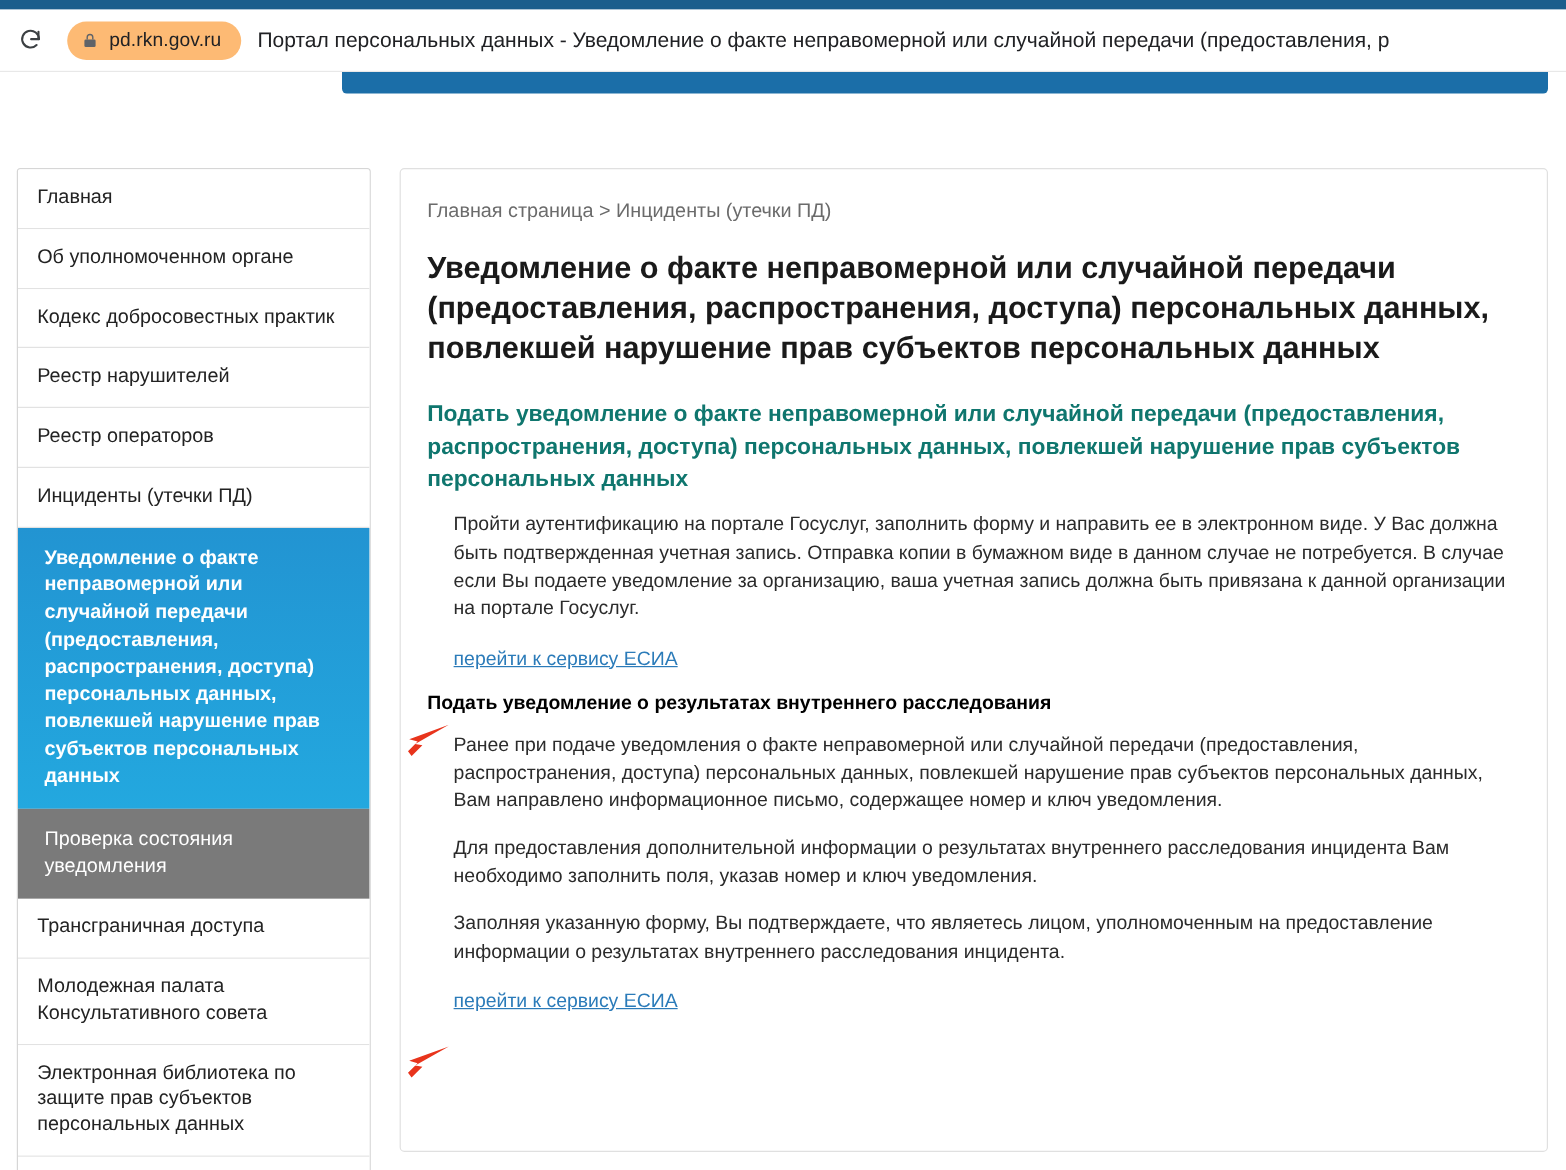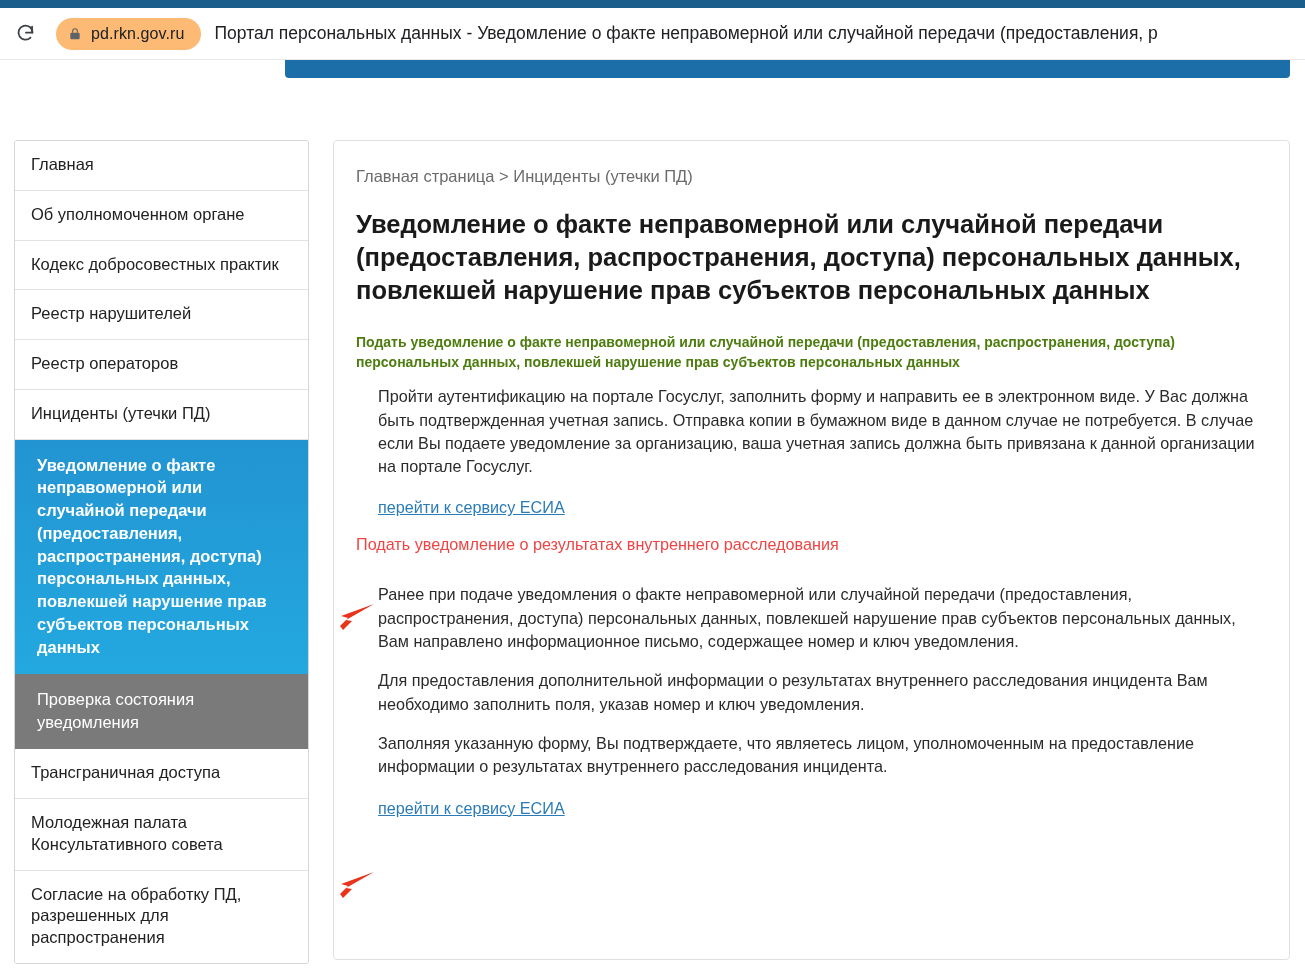--- a/index.html
+++ b/index.html
@@ -131,45 +131,45 @@
   }
   .breadcrumb .crumb-link { color: #6b6b6b; cursor: pointer; }
   .page-h1 {
     font-size: 25.5px;
     line-height: 1.30;
     font-weight: bold;
     color: #1a1a1a;
     margin: 0 0 26px 0;
   }
   .sub-head {
-    font-size: 14px;
-    font-weight: bold;
-    color: #4d7c0f;
+    font-size: 19px;
+    font-weight: bold;
+    color: #0f766e;
     line-height: 1.42;
     margin: 0 0 12px 0;
   }
   .para {
     font-size: 16.2px;
     color: #2b2b2b;
     line-height: 1.44;
     margin: 0 0 16px 22px;
   }
   .link-esia {
     display: inline-block;
     font-size: 16.2px;
     color: #2b7bb9;
     text-decoration: underline;
     margin: 4px 0 18px 22px;
     cursor: pointer;
   }
   .sub-head-2 {
     font-size: 16.2px;
-    font-weight: normal;
-    color: #ef4444;
-    margin: 0 0 29px 0;
+    font-weight: bold;
+    color: #000000;
+    margin: 0 0 14px 0;
   }
   
   .arrow {
     position: absolute;
     width: 40px; height: 34px;
     pointer-events: none;
   }
   .arrow-1 { left: 336px; top: 540px; }
   .arrow-2 { left: 336px; top: 808px; }
 </style>
@@ -207,20 +207,21 @@
       <div class="nav-item">Главная</div>
       <div class="nav-item">Об уполномоченном органе</div>
       <div class="nav-item">Кодекс добросовестных практик</div>
       <div class="nav-item">Реестр нарушителей</div>
       <div class="nav-item">Реестр операторов</div>
       <div class="nav-item">Инциденты (утечки ПД)</div>
       <div class="nav-item active-blue">Уведомление о факте неправомерной или случайной передачи (предоставления, распространения, доступа) персональных данных, повлекшей нарушение прав субъектов персональных данных</div>
       <div class="nav-item active-gray">Проверка состояния уведомления</div>
       <div class="nav-item">Трансграничная доступа</div>
       <div class="nav-item">Молодежная палата Консультативного совета</div>
+      <div class="nav-item">Электронная библиотека по защите прав субъектов персональных данных</div>
       <div class="nav-item">Согласие на обработку ПД, разрешенных для распространения</div>
     </nav>
 
     <main class="content-card">
 
       <div class="breadcrumb">
         <span class="crumb-link">Главная страница</span><span> &gt; </span><span>Инциденты (утечки ПД)</span>
       </div>
 
       <h1 class="page-h1">Уведомление о факте неправомерной или случайной передачи (предоставления, распространения, доступа) персональных данных, повлекшей нарушение прав субъектов персональных данных</h1>

